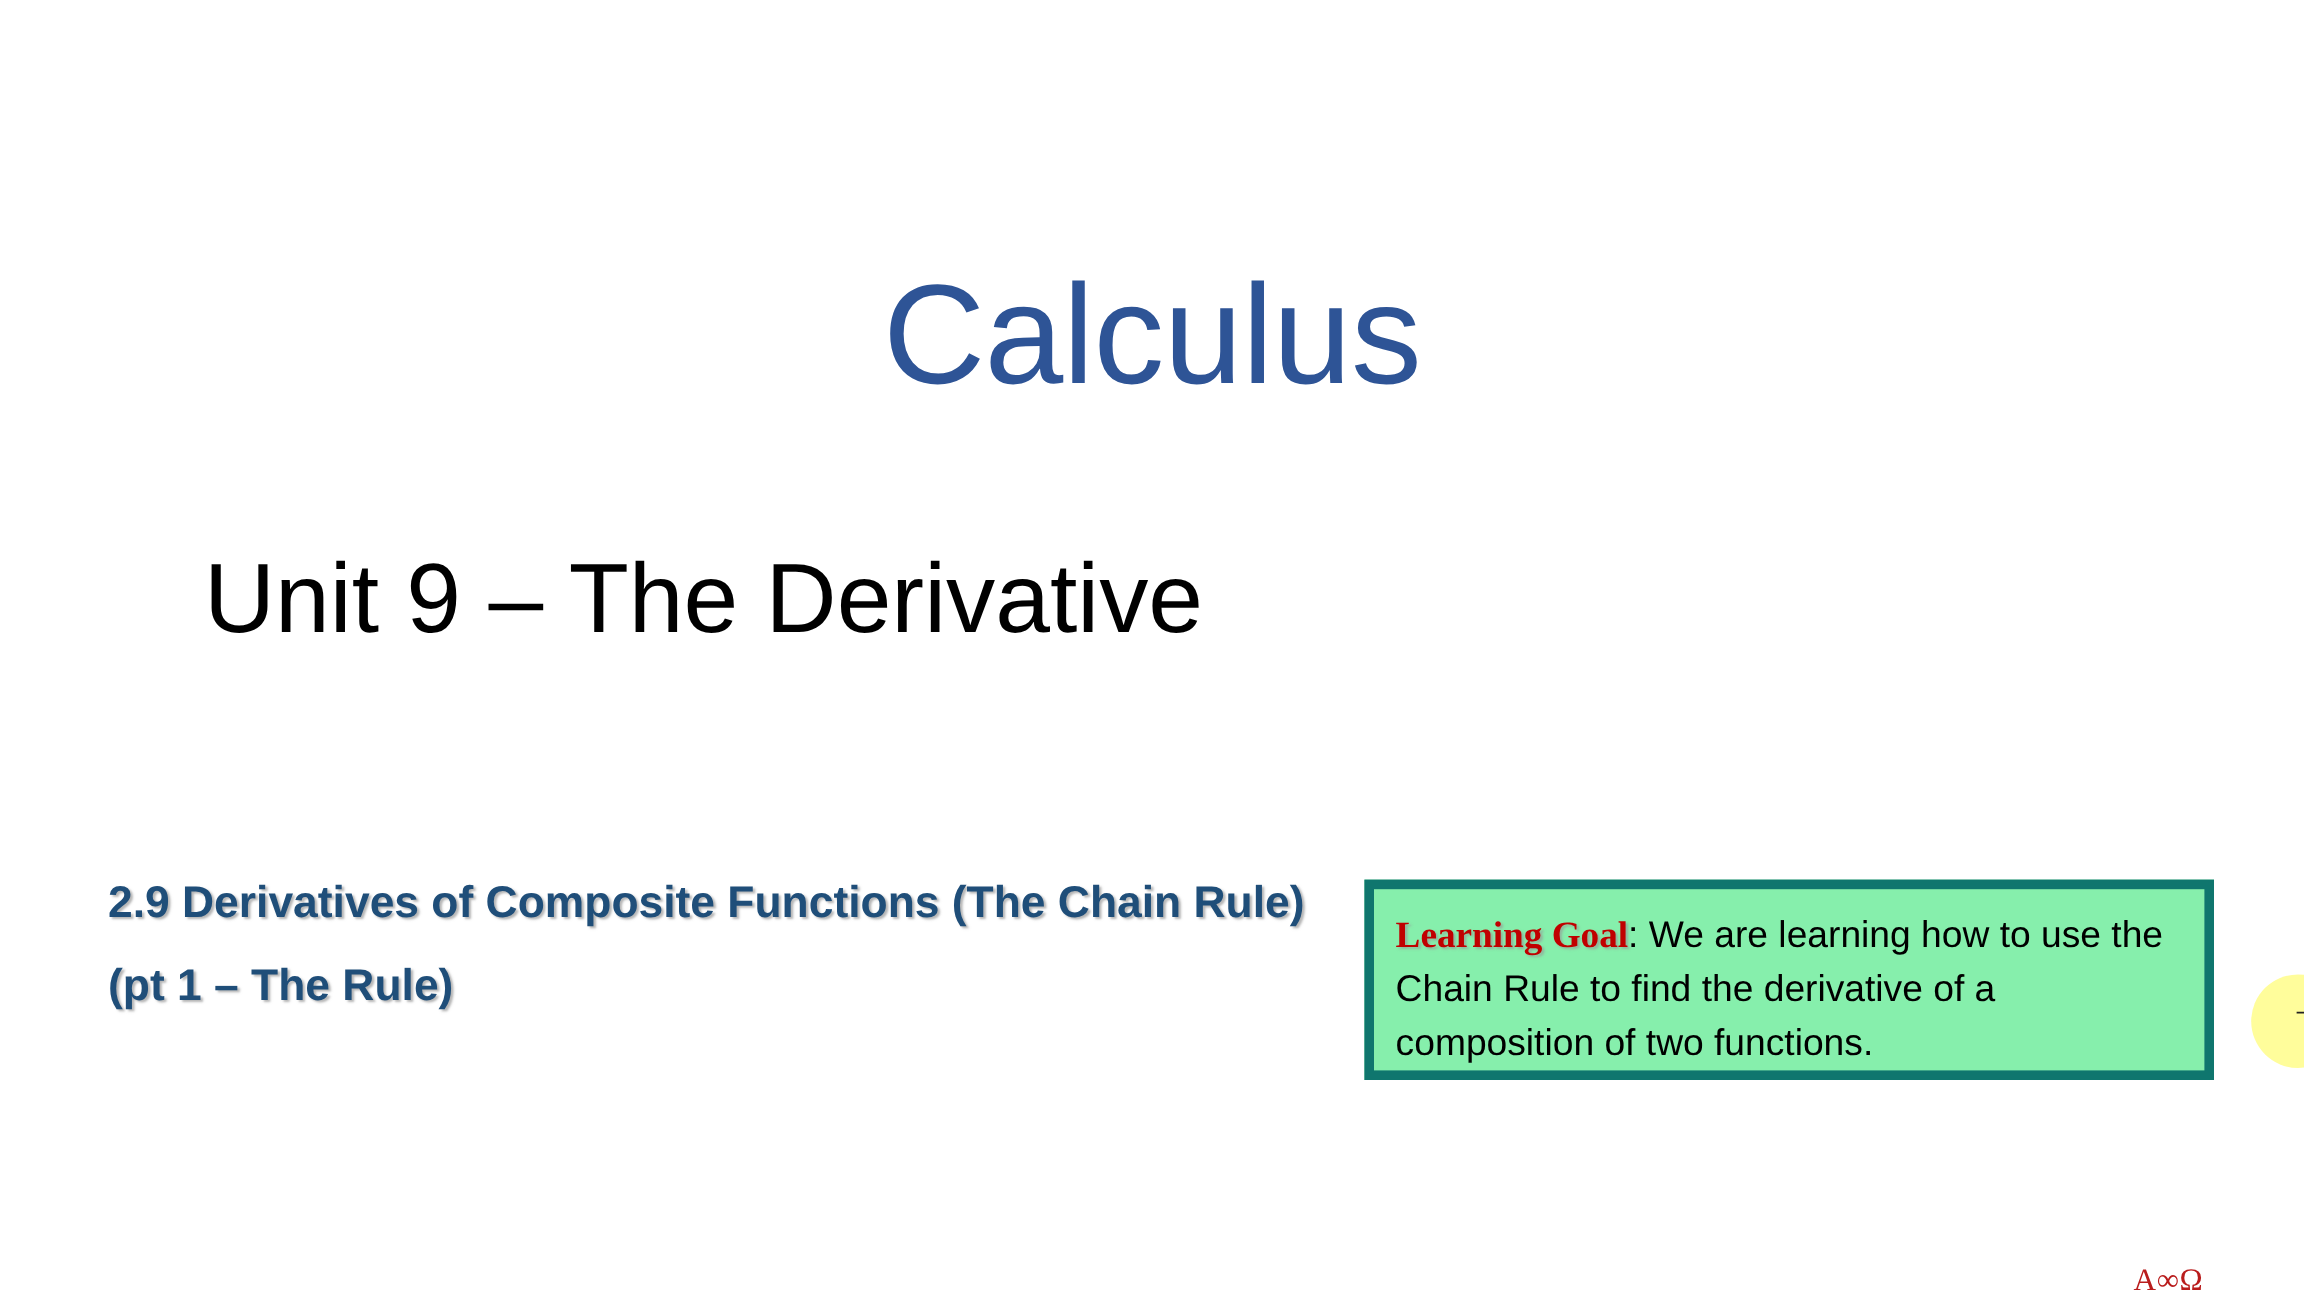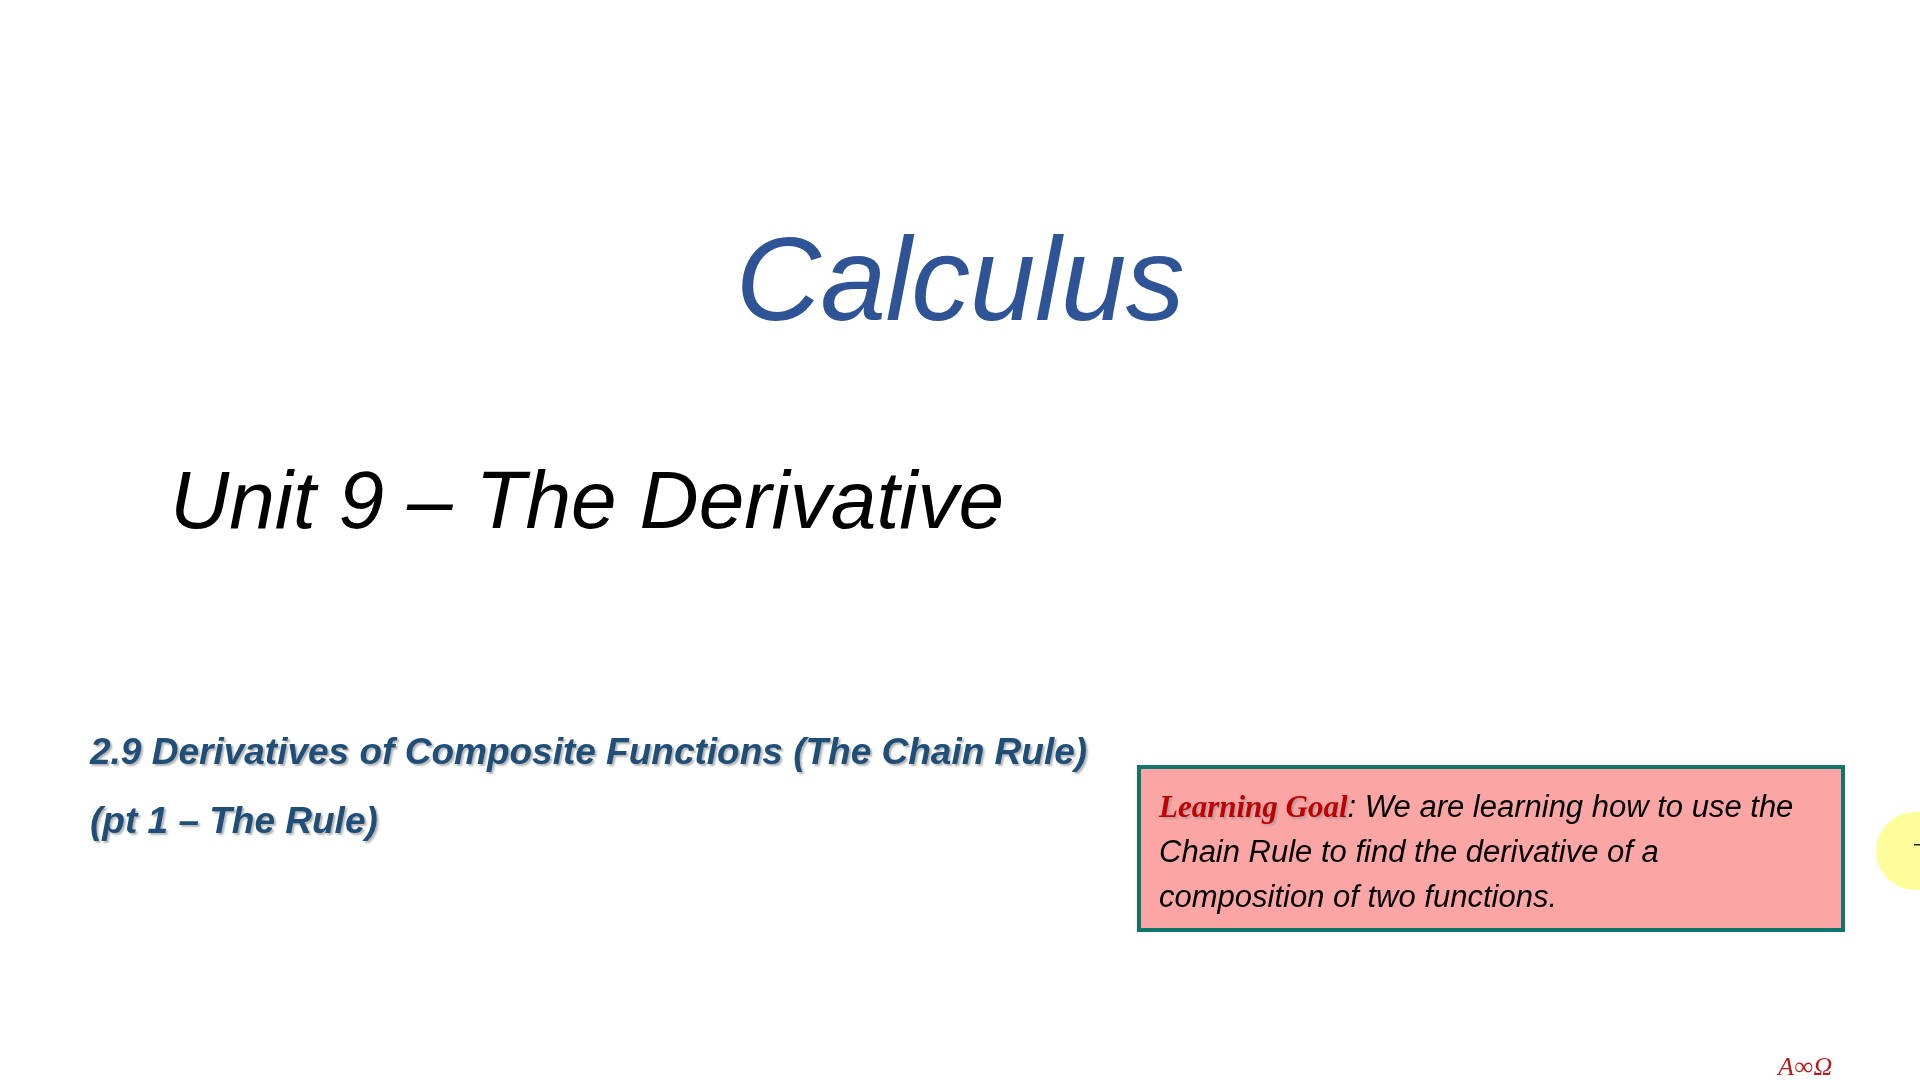--- a/index.html
+++ b/index.html
@@ -13,21 +13,20 @@
     position: relative;
     overflow: hidden;
     font-family: "Liberation Sans", sans-serif;
     -webkit-font-smoothing: antialiased;
   }
 
   .slide {
     position: absolute;
     inset: 0;
     background: #ffffff;
-    font-style: italic;
   }
 
   
   .slide-title {
     position: absolute;
     left: 0;
     top: 218px;
     width: 1920px;
     text-align: center;
     font-family: "Liberation Sans", sans-serif;
@@ -73,25 +72,24 @@
     margin-top: 22px;
   }
 
   
   .learning-goal-box {
     position: absolute;
     left: 1137px;
     top: 733px;
     width: 708px;
     height: 167px;
-    border: 4px solid #0f766e;
-    background: #fca5a5;
+    border: 8px solid #0f766e;
+    background: #86efac;
     box-sizing: border-box;
     padding: 16px 18px 10px 18px;
-    margin-top: 32px;
   }
   .learning-goal-text {
     font-family: "Liberation Sans", sans-serif;
     font-size: 31px;
     line-height: 1.45;
     color: #000000;
   }
   .learning-goal-text .lg-label {
     font-family: "Liberation Serif", serif;
     font-weight: 700;

